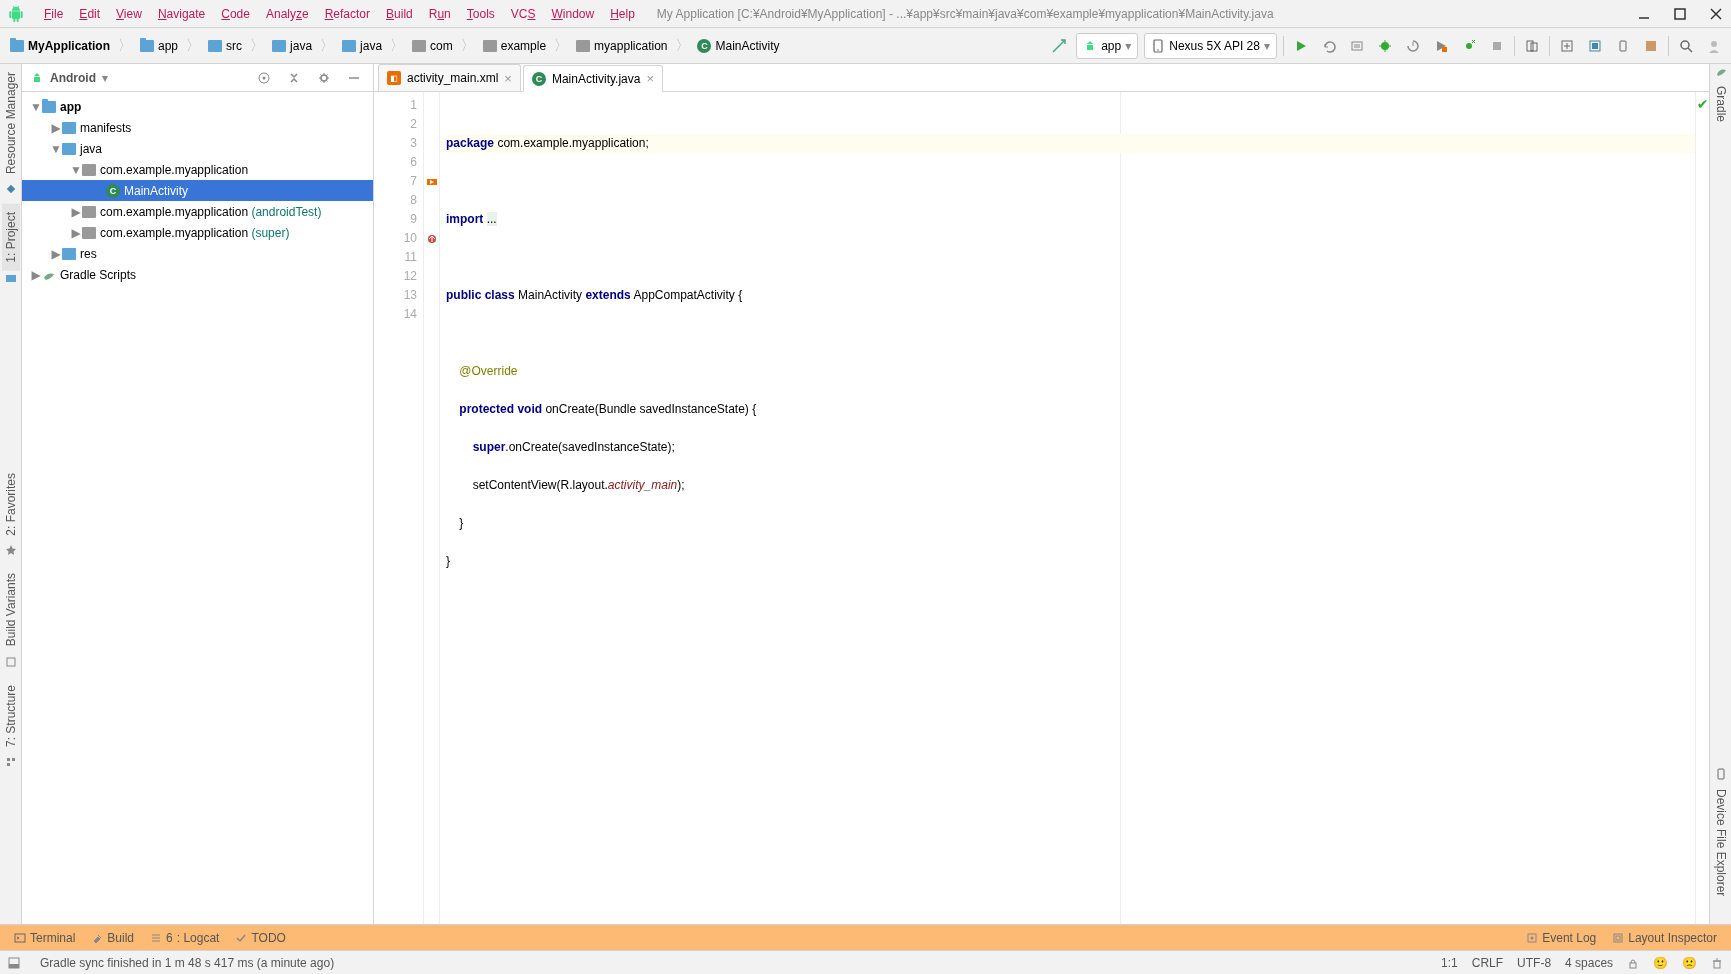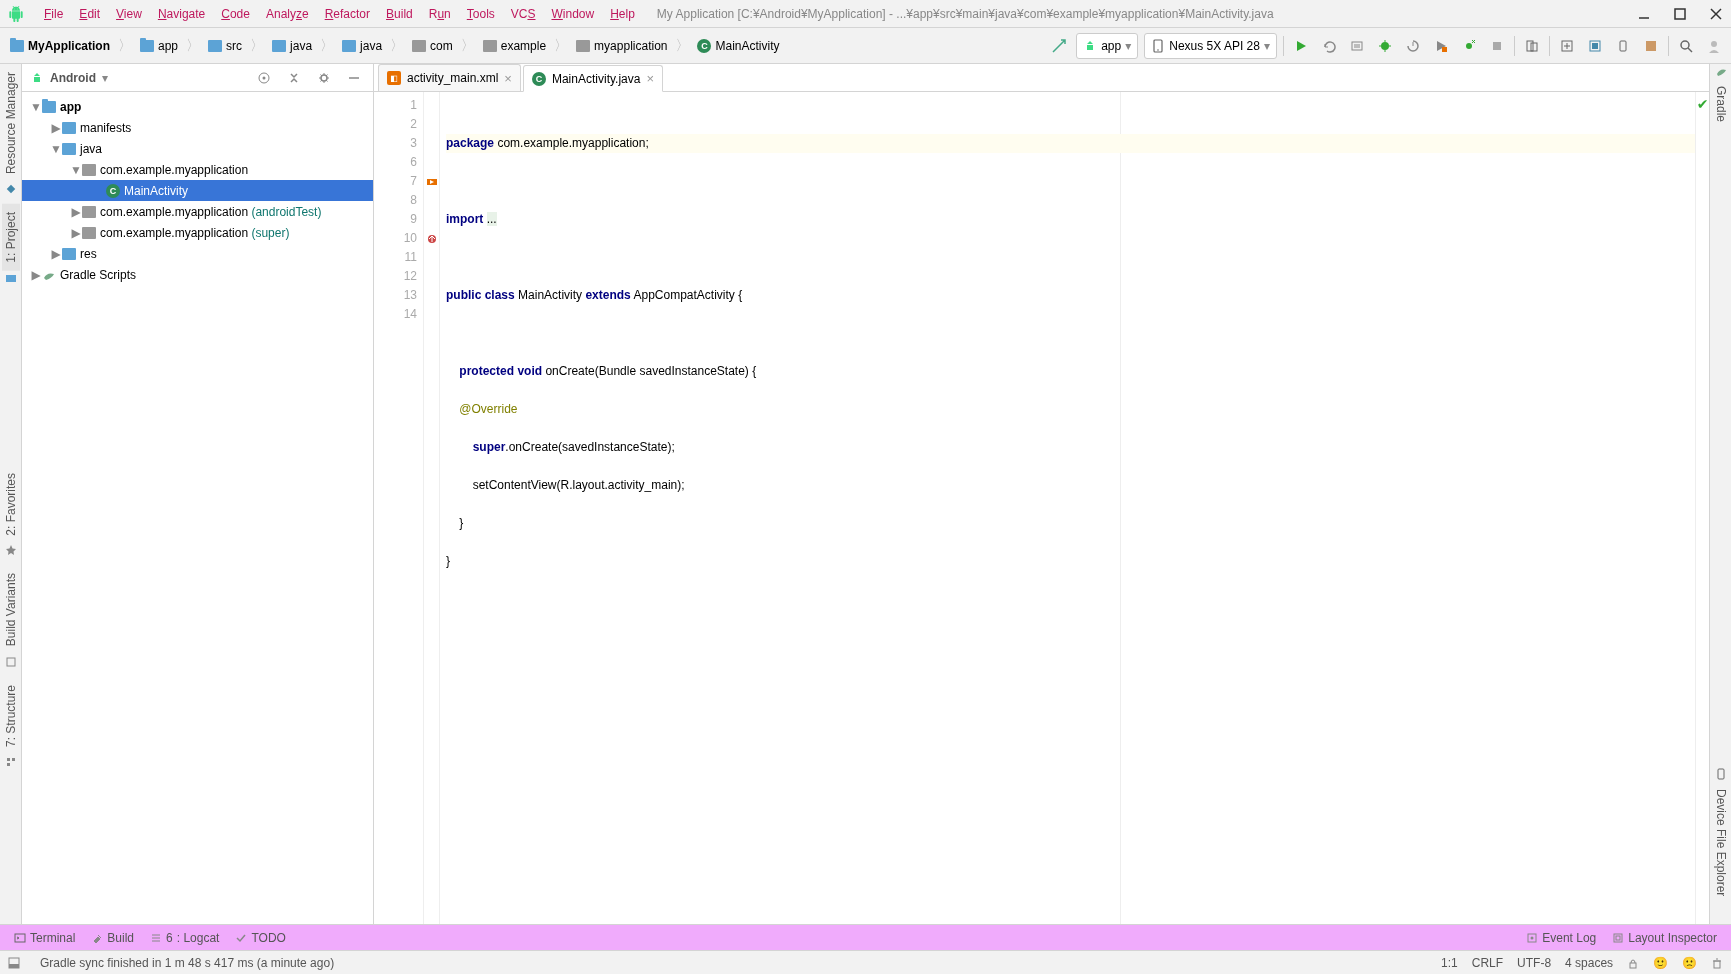--- a/index.html
+++ b/index.html
@@ -44,25 +44,25 @@
 .editor-tab.active{background:#fff;border-bottom:1px solid #fff;position:relative;top:1px}
 .close-x{color:#999;font-size:13px;cursor:pointer}
 .editor-body{flex:1;display:flex;overflow:hidden}
 .line-gutter{width:50px;background:#fff;border-right:1px solid #eee;text-align:right;padding:4px 6px 0 0;color:#aaa;font-family:Consolas,monospace;font-size:12px;line-height:19px}
 .marker-gutter{width:16px;background:#fff;border-right:1px solid #eee;padding-top:4px;font-family:Consolas,monospace;line-height:19px}
 .marker-gutter .marker{height:19px;display:flex;align-items:center;justify-content:center}
 .code{flex:1;padding:4px 0 0 6px;font-family:Consolas,monospace;font-size:12.5px;line-height:19px;white-space:pre;color:#000;position:relative}
 .right-margin{position:absolute;top:0;left:680px;width:1px;height:100%;background:#eee}
 .code .kw{color:#000080;font-weight:bold}
 .code .ann{color:#808000}
-.code .ital{color:#000000}
+.code .ital{font-style:italic;color:#7f1d1d}
 .code .hl{background:#e8f2e8}
 .error-stripe{width:14px;background:#fff;border-left:1px solid #eee;padding-top:4px}
 .check-icon{color:#3a3;font-size:14px;text-align:center}
-.bottom-tabs{height:26px;border-top:1px solid #d4d4d4;background:#f0abfc;display:flex;align-items:center;padding:0 6px}
+.bottom-tabs{height:26px;border-top:1px solid #d4d4d4;background:#fdba74;display:flex;align-items:center;padding:0 6px}
 .bottom-tab{display:flex;align-items:center;gap:4px;padding:0 8px;cursor:pointer;color:#555}
 .status-bar{height:24px;border-top:1px solid #d4d4d4;background:#f2f2f2;display:flex;align-items:center;padding:0 8px;color:#555;font-size:11px}
 .status-right{margin-left:auto;display:flex;align-items:center;gap:14px}
 .xml-icon{width:14px;height:14px;background:#e76f00;border-radius:2px;display:flex;align-items:center;justify-content:center;color:#fff;font-size:8px}
 svg{display:block}
 .first-line-bg{position:absolute;top:0;left:0;right:0;height:19px;background:#fffdf0;z-index:-1}
 </style>
 </head>
 <body>
 
@@ -455,22 +455,22 @@
 <div class="marker"></div>
       </div>
       <div class="code">
 <div class="right-margin"></div>
 <div style="position:relative;z-index:1"><div class="first-line-bg"></div><span class="kw">package</span> <span>com.example.myapplication;</span></div>
 <div> </div>
 <div><span class="kw">import</span> <span class="hl">...</span></div>
 <div> </div>
 <div><span class="kw">public</span> <span class="kw">class</span> <span>MainActivity</span> <span class="kw">extends</span> <span>AppCompatActivity {</span></div>
 <div> </div>
+<div>    <span class="ann">@Override</span></div>
 <div>    <span class="kw">protected</span> <span class="kw">void</span> <span>onCreate(Bundle savedInstanceState) {</span></div>
-<div>    <span class="ann">@Override</span></div>
 <div>        <span class="kw">super</span><span>.onCreate(savedInstanceState);</span></div>
 <div>        <span>setContentView(R.layout.</span><span class="ital">activity_main</span><span>);</span></div>
 <div>    }</div>
 <div>}</div>
       </div>
       <div class="error-stripe">
         <div class="check-icon">✔</div>
       </div>
     </div>
   </div>

